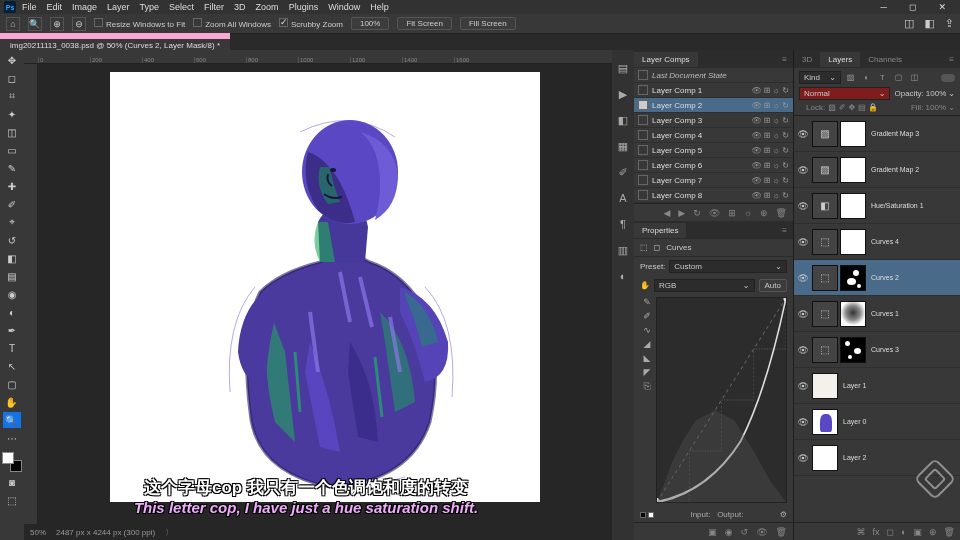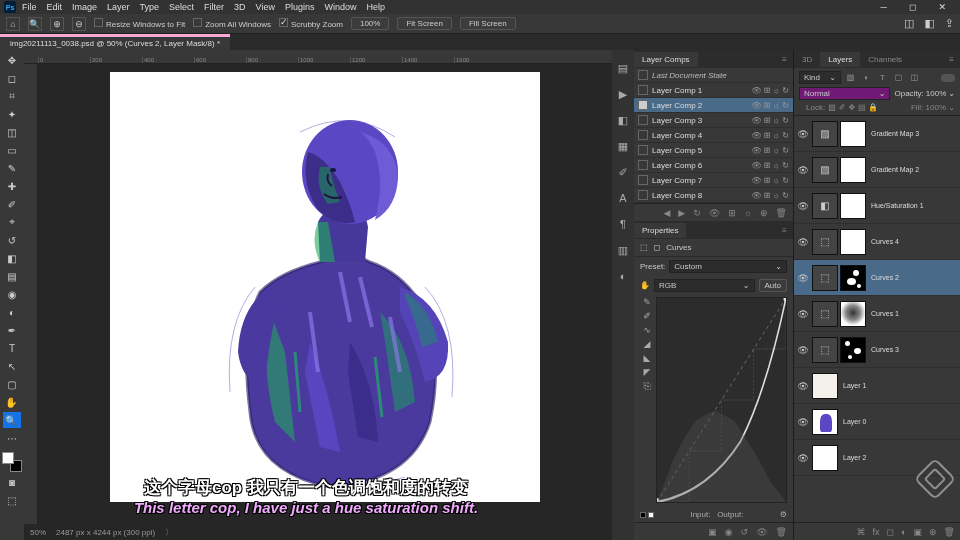--- a/index.html
+++ b/index.html
@@ -14,21 +14,21 @@
 
 .optbar { height:20px; background:#383838; border-bottom:1px solid #222; display:flex; align-items:center; padding:0 6px; gap:8px; font-size:8px; color:#ccc; }
 .optbar .ico { width:14px; height:14px; border:1px solid #555; display:flex; align-items:center; justify-content:center; font-size:9px; }
 .chk { width:9px; height:9px; border:1px solid #666; display:inline-block; margin-right:3px; position:relative; }
 .chk.on::after { content:"✓"; position:absolute; top:-2px; left:0; font-size:9px; color:#ddd; }
 .btn { padding:1px 8px; border:1px solid #555; background:#3c3c3c; border-radius:2px; }
 .rightico { margin-left:auto; display:flex; gap:10px; font-size:11px; }
 
 
 .doctab { height:16px; background:#2a2a2a; display:flex; align-items:center; }
-.doctab .tab { padding:2px 10px; background:#383838; font-size:8px; color:#ddd; border-top:3px solid #f9a8d4; }
+.doctab .tab { padding:2px 10px; background:#383838; font-size:8px; color:#ddd; border-top:6px solid #f9a8d4; }
 
 
 .main { display:flex; height:490px; }
 .toolbar { width:24px; background:#383838; display:flex; flex-direction:column; align-items:center; padding-top:2px; gap:2px; }
 .toolbar .t { width:18px; height:16px; display:flex; align-items:center; justify-content:center; font-size:10px; color:#ccc; position:relative; }
 .toolbar .t.sel { background:#1473e6; color:#fff; }
 .toolbar .sw { margin-top:4px; position:relative; width:20px; height:20px; }
 .toolbar .sw .fg { position:absolute; width:12px; height:12px; background:#fff; border:1px solid #888; top:0; left:0; }
 .toolbar .sw .bg { position:absolute; width:12px; height:12px; background:#000; border:1px solid #888; bottom:0; right:0; }
 
@@ -78,21 +78,21 @@
 .curve-box svg { width:100%; height:100%; }
 .prop-foot { display:flex; align-items:center; justify-content:space-between; padding:3px 6px; font-size:8px; color:#aaa; }
 .prop-icons { height:18px; display:flex; align-items:center; justify-content:flex-end; gap:8px; padding:0 6px; border-top:1px solid #222; color:#888; font-size:9px; }
 
 .layers-head { background:#383838; padding:3px 5px; display:flex; flex-direction:column; gap:3px; font-size:8px; border-bottom:1px solid #222; }
 .layers-head .r1 { display:flex; align-items:center; gap:4px; }
 .layers-head .kind { background:#2c2c2c; border:1px solid #222; padding:1px 4px; flex:0 0 42px; display:flex; justify-content:space-between; }
 .filtico { display:flex; gap:5px; font-size:8px; color:#999; }
 .filtico span { width:11px; text-align:center; }
 .layers-head .r2 { display:flex; align-items:center; gap:4px; }
-.layers-head .mode { background:#701a75; border:1px solid #222; padding:1px 4px; flex:1; display:flex; justify-content:space-between; }
+.layers-head .mode { background:#7f1d1d; border:1px solid #222; padding:1px 4px; flex:1; display:flex; justify-content:space-between; }
 .layers-head .op { display:flex; align-items:center; gap:2px; }
 .layers-head .r3 { display:flex; align-items:center; gap:3px; color:#888;margin-left:7px; }
 
 .layers-list { flex:1; background:#383838; overflow:hidden; font-size:8px; }
 .layer { display:flex; align-items:center; height:36px; border-bottom:1px solid #2e2e2e; padding:0 3px; gap:3px; }
 .layer.sel { background:#4a6a8a; }
 .layer .eye { width:12px; text-align:center; color:#ccc; font-size:9px; }
 .layer .thumbs { display:flex; gap:2px; }
 .layer .th { width:26px; height:26px; background:#ddd; border:1px solid #111; position:relative; }
 .layer .th.adj { background:#444; display:flex; align-items:center; justify-content:center; font-size:10px; color:#ccc; }
@@ -119,21 +119,21 @@
 <div class="menubar">
   <div class="logo">Ps</div>
   <span>File</span>
   <span>Edit</span>
   <span>Image</span>
   <span>Layer</span>
   <span>Type</span>
   <span>Select</span>
   <span>Filter</span>
   <span>3D</span>
-  <span>View</span>
+  <span>Zoom</span>
   <span>Plugins</span>
   <span>Window</span>
   <span>Help</span>
   <div class="winctrl">
     <span>─</span>
     <span>◻</span>
     <span>✕</span>
   </div>
 </div>
 

